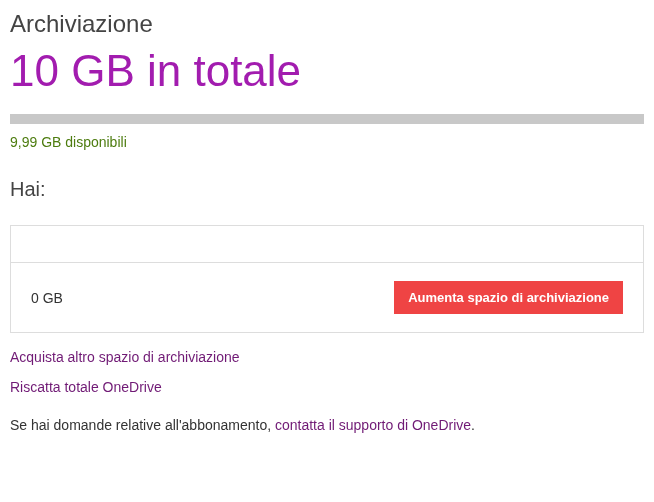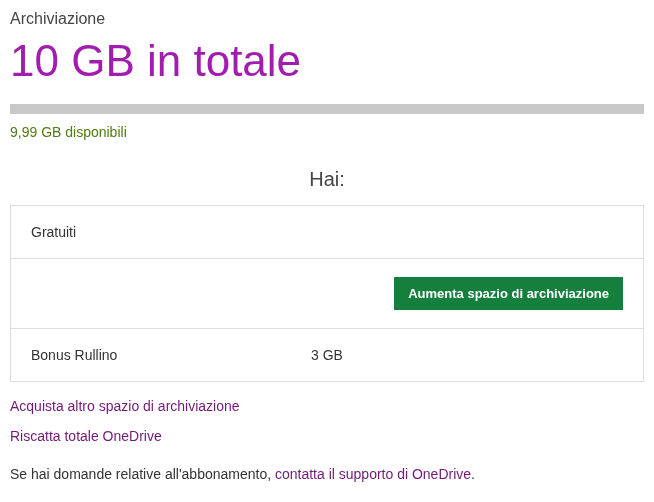--- a/index.html
+++ b/index.html
@@ -5,21 +5,21 @@
   * { box-sizing: border-box; margin: 0; padding: 0; }
   body {
     font-family: "Segoe UI", "Segoe UI Light", Arial, sans-serif;
     color: #333;
     background: #fff;
     padding: 10px 10px 20px 10px;
     width: 654px;
     font-size: 14px;
   }
   .section-label {
-    font-size: 16px;
+    font-size: 24px;
     font-weight: 300;
     color: #444;
     margin-bottom: 8px;
   }
   .total {
     font-size: 44px;
     font-weight: 300;
     color: #a21caf;
     margin-bottom: 18px;
   }
@@ -31,22 +31,21 @@
   }
   .available {
     font-size: 14px;
     color: #4d7c0f;
     margin-bottom: 28px;
   }
   .have-label {
     font-size: 20px;
     font-weight: 300;
     color: #444;
-    margin-bottom: 14px;
-    text-align: center;
+    margin-bottom: 24px;
   }
   .storage-table {
     border: 1px solid #ddd;
     width: 100%;
     margin-bottom: 16px;
   }
   .storage-row {
     display: flex;
     align-items: center;
     padding: 18px 20px;
@@ -61,21 +60,21 @@
   .col-value {
     flex: 0 0 100px;
     font-size: 14px;
     color: #333;
   }
   .col-action {
     flex: 1;
     text-align: right;
   }
   .btn-primary {
-    background: #15803d;
+    background: #ef4444;
     color: #fff;
     border: none;
     font-size: 13px;
     font-weight: 600;
     padding: 9px 14px;
     cursor: pointer;
     font-family: inherit;
   }
   .link {
     color: #701a75;
@@ -100,32 +99,27 @@
 <div class="total">10 GB in totale</div>
 
 <div class="progress"></div>
 
 <div class="available">9,99 GB disponibili</div>
 
 <div class="have-label">Hai:</div>
 
 <div class="storage-table">
   <div class="storage-row">
-    <div class="col-label">Gratuiti</div>
     <div class="col-action"></div>
   </div>
   <div class="storage-row">
+    <div class="col-value">0 GB</div>
     <div class="col-action">
       <button class="btn-primary">Aumenta spazio di archiviazione</button>
     </div>
-  </div>
-  <div class="storage-row">
-    <div class="col-label">Bonus Rullino</div>
-    <div class="col-value">3 GB</div>
-    <div class="col-action"></div>
   </div>
 </div>
 
 <div class="link-row">
   <a class="link">Acquista altro spazio di archiviazione</a>
 </div>
 <div class="link-row">
   <a class="link">Riscatta totale OneDrive</a>
 </div>
 

